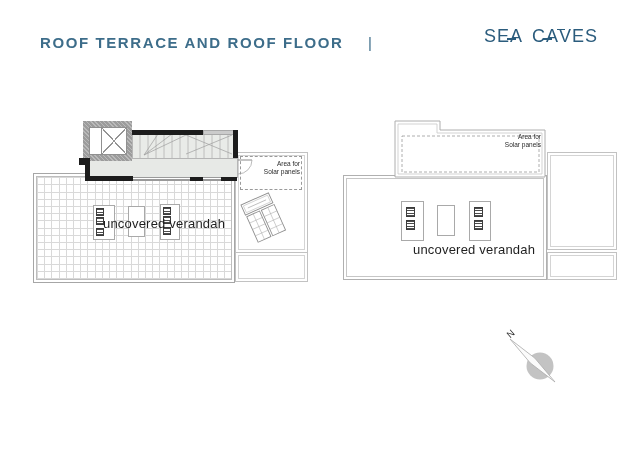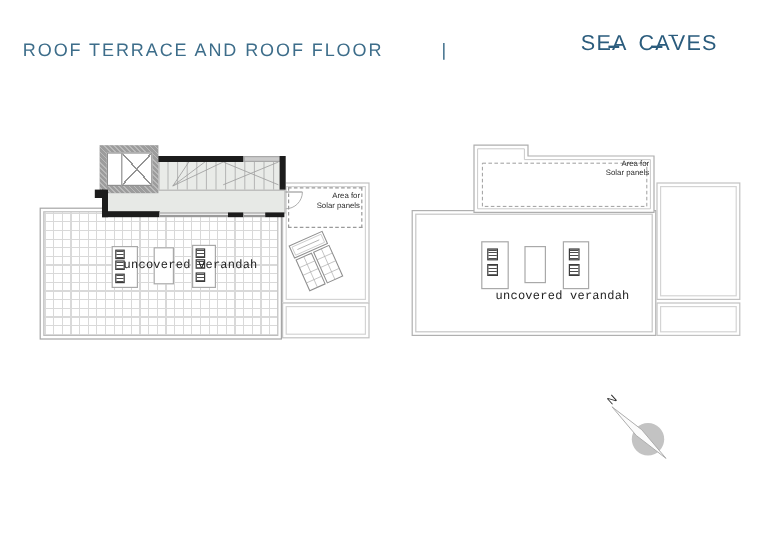--- a/index.html
+++ b/index.html
@@ -9,21 +9,21 @@
     --line:#b0b0b0;
     --line-lt:#c6c6c6;
     --floor:#e7e9e6;
   }
   *{margin:0;padding:0;box-sizing:border-box;}
   html,body{background:#fff;}
   body{font-family:"Liberation Sans",sans-serif;}
   .page{position:relative;width:640px;height:453px;background:#fff;overflow:hidden;}
 
   
-  .title{position:absolute;left:19px;top:34px;font-size:15px;letter-spacing:1.6px;color:var(--title-blue);font-weight:400;}
+  .title{position:absolute;left:40px;top:34px;font-size:15px;letter-spacing:1.6px;color:var(--title-blue);font-weight:700;}
   .title-divider{position:absolute;left:368px;top:34px;font-size:15px;color:var(--title-blue);font-weight:400;}
   .logo{position:absolute;left:484px;top:26px;font-size:18px;color:var(--logo-blue);letter-spacing:1px;font-weight:400;white-space:nowrap;}
   .logo span{position:relative;display:inline-block;}
   .logo .logo-a::before{content:"";position:absolute;left:-3px;top:58%;width:9px;height:1.6px;background:var(--logo-blue);}
   .logo .logo-v::before{content:"";position:absolute;left:-2px;top:12%;width:8px;height:1.6px;background:var(--logo-blue);}
   .logo .gap{display:inline-block;width:9px;}
 
   
   .abs{position:absolute;}
   .dbl{position:absolute;border:1px solid var(--line);background:#fff;}
@@ -50,21 +50,21 @@
        linear-gradient(to bottom right,transparent calc(50% - .6px),#949494 calc(50% - .6px) calc(50% + .6px),transparent calc(50% + .6px));}
 
   .wall{position:absolute;background:var(--wall-black);}
   .wall-grey{position:absolute;background:#cbcbcb;border:1px solid #a8a8a8;}
   .win-strip{position:absolute;background:#fff;border-top:1px solid #9a9a9a;border-bottom:1px solid #9a9a9a;
      background-image:linear-gradient(#9a9a9a,#9a9a9a);background-size:100% 1px;background-position:center;background-repeat:no-repeat;}
 
   .dash-box{position:absolute;border:1px dashed #9a9a9a;background:transparent;}
   .small-label{position:absolute;font-size:6.5px;line-height:7.6px;color:#2a2a2a;font-family:"Liberation Sans",sans-serif;}
   .right{text-align:right;}
-  .verandah{position:absolute;font-size:10px;color:#1f1f1f;letter-spacing:.2px;white-space:nowrap;font-family:Liberation Mono, monospace;}
+  .verandah{position:absolute;font-size:13px;color:#1f1f1f;letter-spacing:.2px;white-space:nowrap;}
 
   .planter{position:absolute;background:#fff;border:1px solid #a9a9a9;}
   .vent{position:absolute;border:1px solid #3c3c3c;background:#fff;
      background-image:repeating-linear-gradient(0deg,#4d4d4d 0 .9px,transparent .9px 2.4px);}
 
   .compass-n{position:absolute;left:507px;top:328px;font-size:9.5px;color:#2b2b2b;transform:rotate(-42deg);}
 </style>
 </head>
 <body>
 

